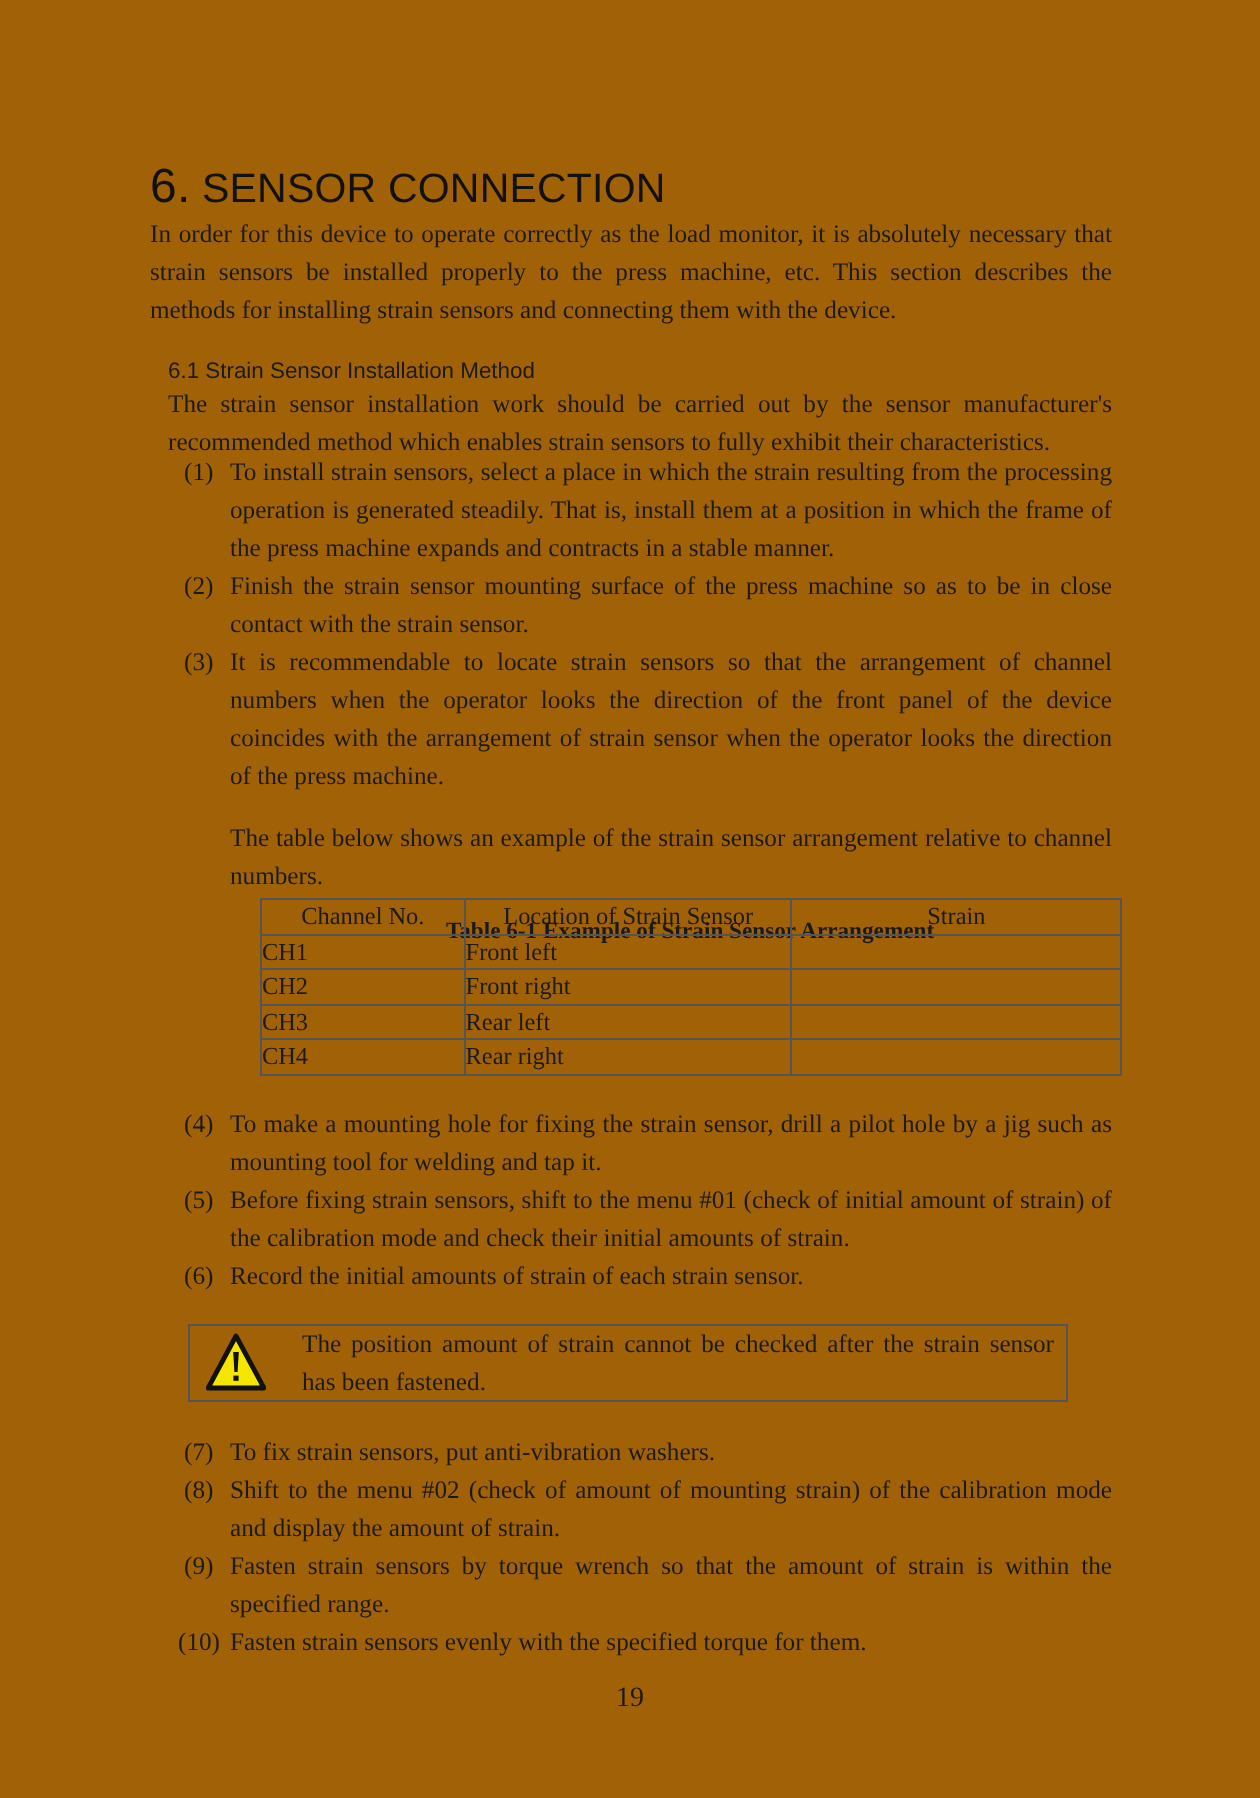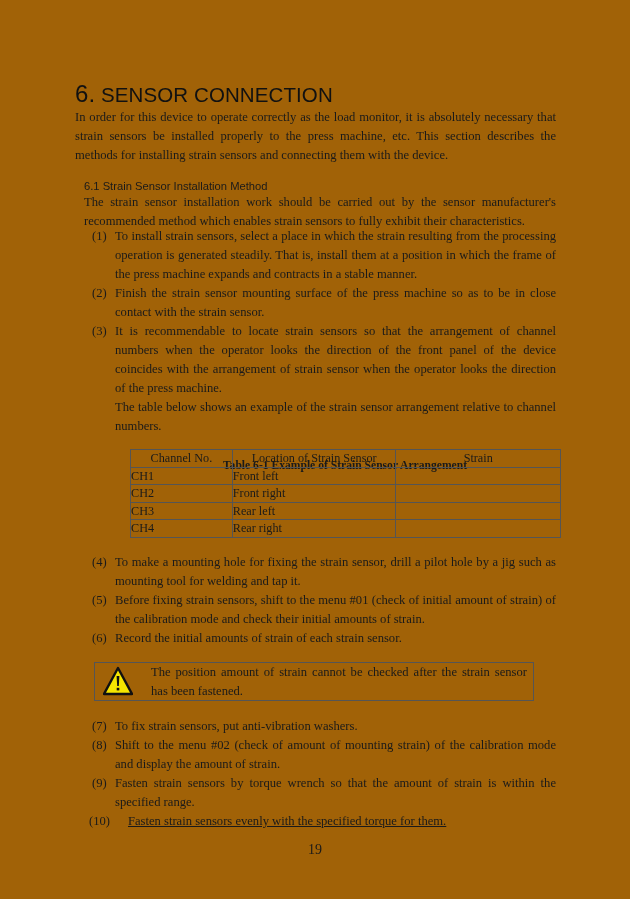--- a/index.html
+++ b/index.html
@@ -13,26 +13,26 @@
   .para { position: absolute; text-align: justify; text-align-last: left; }
   .intro { left: 75px; top: 108px; width: 481px; }
 
   .h2 { position: absolute; left: 84px; top: 180px; font-family: "Liberation Sans", sans-serif; font-size: 11.2px; color: #1a1a1a; white-space: nowrap; }
   .lead { left: 84px; top: 193px; width: 472px; }
 
   .list { position: absolute; left: 92px; width: 464px; margin: 0; padding: 0; list-style: none; }
   .list li { position: relative; padding-left: 23px; text-align: justify; text-align-last: left; }
   .list li .mk { position: absolute; left: 0; top: 0; }
   .list li .body { display: block; }
-  .list li .note { display: block; margin-top: 0; }
+  .list li .note { display: block; margin-top: 12px; }
   .list1 { top: 227px; }
   .list2 { top: 553px; }
   .list3 { top: 717px; }
   .list3 li.wide .mk { left: -3px; }
-  .list3 li.wide { padding-left: 36px; text-decoration: underline; }
+  .list3 li.wide { padding-left: 23px; }
 
   .table-caption { position: absolute; left: 130px; width: 430px; top: 431px; text-align: center; font-family: "Liberation Serif", serif; font-weight: bold; font-size: 11.6px; color: #1a1a1a; margin-top: 28px; }
   table.arr { position: absolute; left: 130px; top: 449px; width: 431px; border-collapse: collapse; font-family: "Liberation Serif", serif; font-size: 12.2px; color: #1a1a1a; }
   table.arr th, table.arr td { border: 1px solid #555; height: 16.5px; padding: 0; font-weight: normal; line-height: 16px; }
   table.arr col.c1 { width: 102px; }
   table.arr col.c2 { width: 164px; }
   table.arr col.c3 { width: 165px; }
 
   .warn { position: absolute; left: 94px; top: 662px; width: 440px; height: 39px; border: 1px solid #555; box-sizing: border-box; }
   .warn .icon { position: absolute; left: 8px; top: 3px; width: 30px; height: 30px; }

